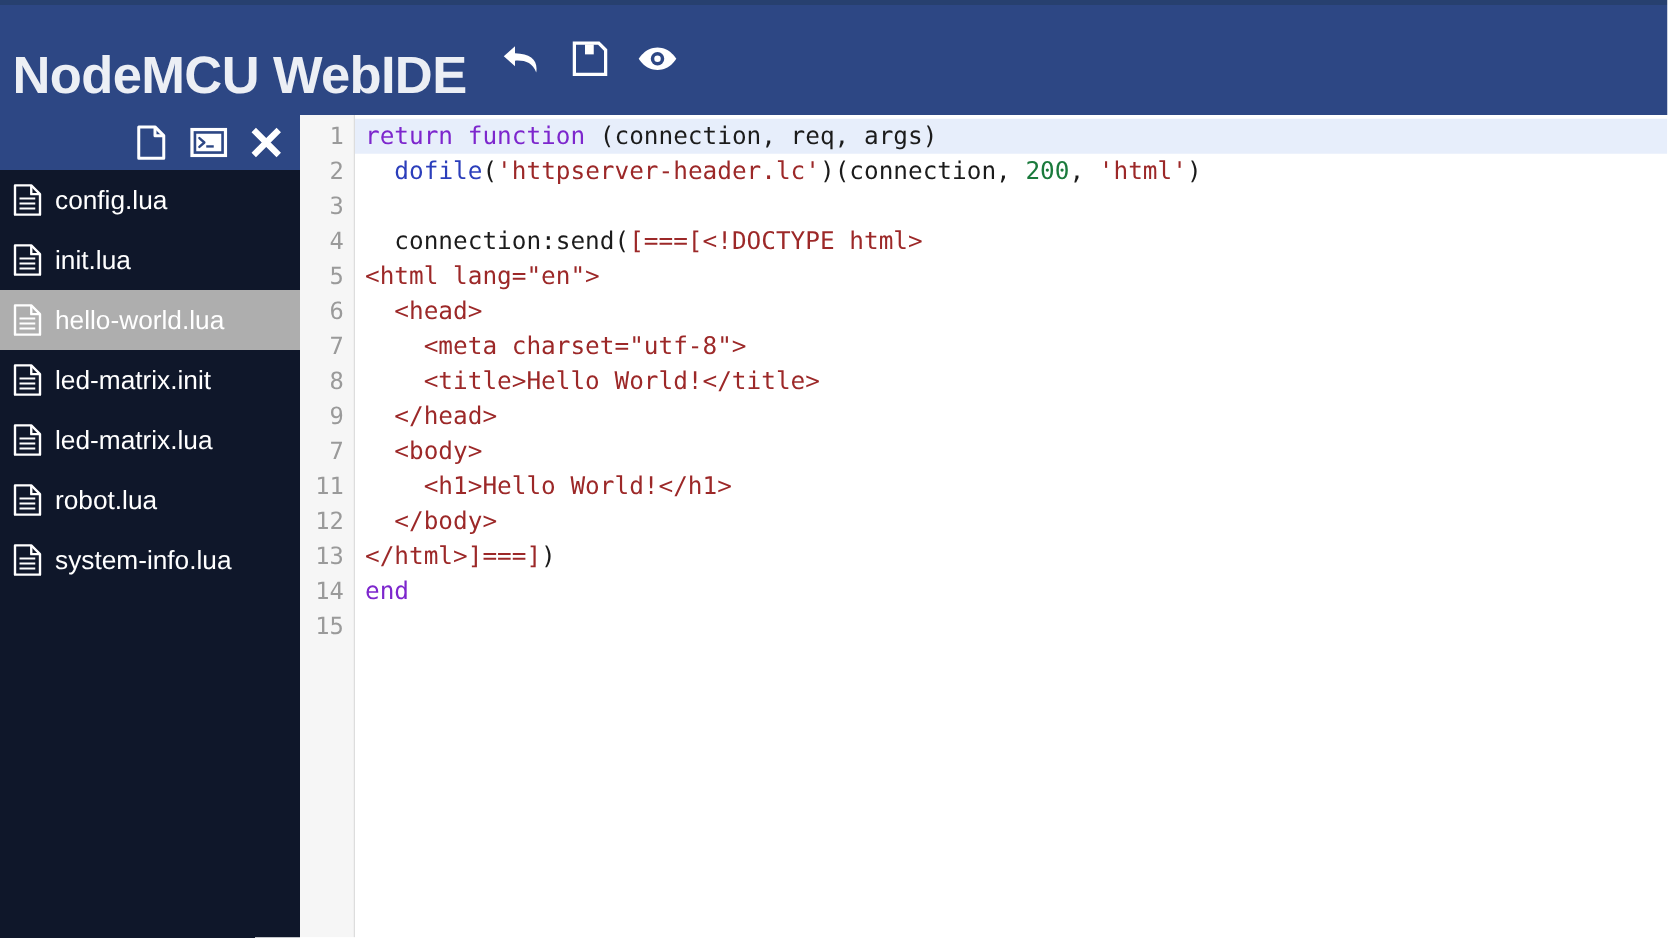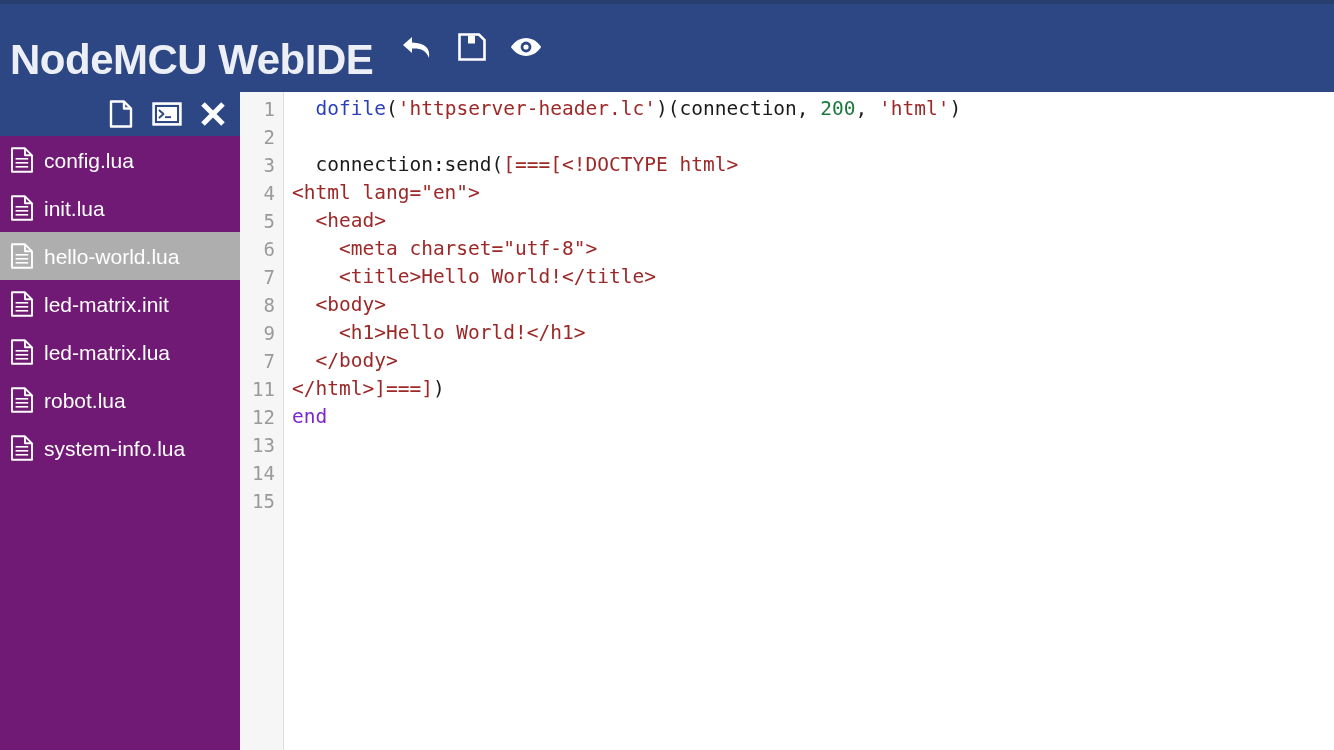--- a/index.html
+++ b/index.html
@@ -72,21 +72,21 @@
   .body-wrap {
     flex: 1 1 auto;
     display: flex;
     min-height: 0;
   }
 
   
   .sidebar {
     width: 240px;
     flex: 0 0 240px;
-    background: #701a75;
+    background: #0f172a;
     display: flex;
     flex-direction: column;
     overflow: hidden;
     text-align: center;
   }
 
   .sidebar-toolbar {
     height: 44px;
     flex: 0 0 44px;
     background: #2d4784;
@@ -368,27 +368,29 @@
           <div class="ln">8</div>
           <div class="ln">9</div>
           <div class="ln">7</div>
           <div class="ln">11</div>
           <div class="ln">12</div>
           <div class="ln">13</div>
           <div class="ln">14</div>
           <div class="ln">15</div>
         </div>
       <div class="code-area">
+          <div class="code-line active"><span class="t-kw">return function</span><span class="t-pl"> (connection, req, args)</span></div>
           <div class="code-line"><span class="t-pl">  </span><span class="t-bi">dofile</span><span class="t-pl">(</span><span class="t-str">'httpserver-header.lc'</span><span class="t-pl">)(connection, </span><span class="t-num">200</span><span class="t-pl">, </span><span class="t-str">'html'</span><span class="t-pl">)</span></div>
           <div class="code-line">&nbsp;</div>
           <div class="code-line"><span class="t-pl">  connection:send(</span><span class="t-str">[===[&lt;!DOCTYPE html&gt;</span></div>
           <div class="code-line"><span class="t-str">&lt;html lang="en"&gt;</span></div>
           <div class="code-line"><span class="t-str">  &lt;head&gt;</span></div>
           <div class="code-line"><span class="t-str">    &lt;meta charset="utf-8"&gt;</span></div>
           <div class="code-line"><span class="t-str">    &lt;title&gt;Hello World!&lt;/title&gt;</span></div>
+          <div class="code-line"><span class="t-str">  &lt;/head&gt;</span></div>
           <div class="code-line"><span class="t-str">  &lt;body&gt;</span></div>
           <div class="code-line"><span class="t-str">    &lt;h1&gt;Hello World!&lt;/h1&gt;</span></div>
           <div class="code-line"><span class="t-str">  &lt;/body&gt;</span></div>
           <div class="code-line"><span class="t-str">&lt;/html&gt;]===]</span><span class="t-pl">)</span></div>
           <div class="code-line"><span class="t-kw">end</span></div>
           <div class="code-line">&nbsp;</div>
         </div>
     </div>
 
   </div>

